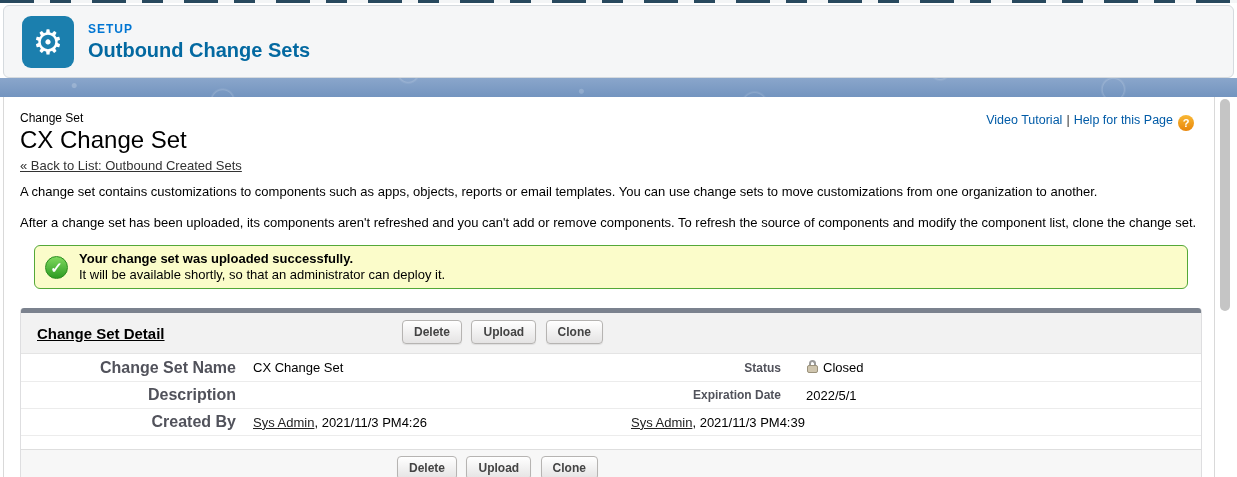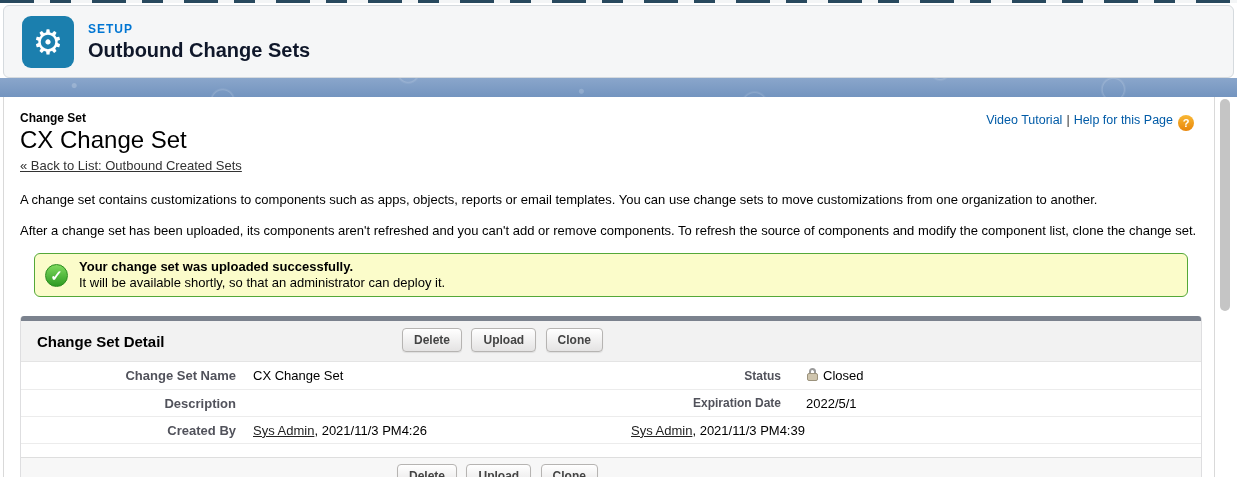--- a/index.html
+++ b/index.html
@@ -11,21 +11,21 @@
     background:repeating-linear-gradient(90deg,#28495e 0 34px,#f3f5f6 34px 50px,#28495e 50px 71px,#f3f5f6 71px 92px); }
 
   
   .header-card { margin:2px 3px 0 3px; height:73px; background:#f5f6f7;
     border:1px solid #d5dade; border-radius:6px; display:flex; align-items:center; padding-left:18px; }
   .gear-tile { width:52px; height:52px; border-radius:9px; background:#1b7fae;
     display:flex; align-items:center; justify-content:center; flex:0 0 auto; }
   .gear-glyph { color:#fff; font-size:34px; line-height:1; }
   .header-text { margin-left:14px; }
   .eyebrow { font-size:12px; letter-spacing:1px; color:#0176d3; font-weight:bold; margin-bottom:3px; }
-  .app-title { font-size:20px; font-weight:bold; color:#0f172a; }
+  .app-title { font-size:20px; font-weight:bold; color:#0369a1; }
 
   
   .blue-band { height:19px; width:100%;
     background:
       radial-gradient(circle at 6% 40%, rgba(255,255,255,.20) 2px, transparent 3px),
       radial-gradient(circle at 18% 120%, transparent 10px, rgba(255,255,255,.16) 11px, transparent 13px),
       radial-gradient(circle at 33% -30%, transparent 9px, rgba(255,255,255,.16) 10px, transparent 12px),
       radial-gradient(circle at 47% 70%, rgba(255,255,255,.18) 2px, transparent 3px),
       radial-gradient(circle at 61% 140%, transparent 11px, rgba(255,255,255,.15) 12px, transparent 14px),
       radial-gradient(circle at 76% -40%, transparent 8px, rgba(255,255,255,.16) 9px, transparent 11px),
@@ -33,58 +33,58 @@
       linear-gradient(#8aa6cb, #7394bf); }
 
   
   .content-card { position:relative; margin-left:3px; width:1212px; height:381px;
     background:#fff; border-left:1px solid #d9d9d9; border-right:1px solid #d9d9d9;
     padding:14px 12px 0 16px; }
   .scrollbar-thumb { position:absolute; top:2px; right:-16px; width:10px; height:212px;
     background:#c5c5c5; border-radius:5px; }
 
   .title-row { display:flex; justify-content:space-between; align-items:flex-start; }
-  .entity-label { font-size:12px; font-weight:bold; }
+  .entity-label { font-size:12px; font-weight:normal; }
   .page-title { font-size:24px; font-weight:400; margin:1px 0 2px 0; }
   .back-link { font-size:13px; color:#333; text-decoration:underline; cursor:pointer; }
   .help-links { font-size:12.5px; white-space:nowrap; padding-right:8px; padding-top:2px; }
   .help-links a { color:#015ba7; text-decoration:none; cursor:pointer;text-align:right; }
   .pipe { color:#333; margin:0 4px; }
   .help-q { display:inline-block; width:16px; height:16px; border-radius:50%;
     background:linear-gradient(#f9b834,#e8860b); color:#fff; font-size:11px; font-weight:bold;
     text-align:center; line-height:16px; vertical-align:-3px; margin-left:5px; cursor:pointer; }
 
-  .intro { font-size:13px; margin-top:18px; line-height:1.3; }
+  .intro { font-size:13px; margin-top:10px; line-height:1.3; }
   .intro + .intro { margin-top:14px; }
 
   
   .msg-box { margin:13px 14px 0 14px; background:#fbfcca; border:1px solid #54a838;
     border-radius:6px; padding:5px 10px; display:flex; align-items:center; }
   .check-circle { width:23px; height:23px; border-radius:50%; flex:0 0 auto;
     background:linear-gradient(#7fd95e,#2d9b22); border:1px solid #2a8c1f;
     color:#fff; font-size:15px; font-weight:bold; text-align:center; line-height:22px; }
   .msg-text { margin-left:11px; font-size:13px; line-height:1.25; }
   .msg-title { font-weight:bold; }
 
   
   .section { margin-top:19px; border:1px solid #dedee0; border-radius:4px; border-top:none; }
   .section-accent { height:5px; background:#7b828e; border-radius:3px 3px 0 0; }
   .section-header { position:relative; background:#f2f2f2; height:41px;
     border-bottom:1px solid #e4e4e4; display:flex; align-items:center; padding-left:16px; }
-  .section-title { font-size:15px; font-weight:bold; }
+  .section-title { font-size:15px; font-weight:bold;text-decoration:underline; }
   .btn-group { position:absolute; left:381px; top:7px; }
   .btn-group-bottom { position:absolute; left:376px; top:6px; }
   .btn { display:inline-block; margin-right:5px; padding:4px 11px;
     background:linear-gradient(#ffffff,#e4e3e3); border:1px solid #b6b4b2; border-radius:4px;
     font-size:12px; font-weight:bold; color:#444; cursor:pointer;
     box-shadow:0 1px 1px rgba(0,0,0,.08); }
 
   .field-row { display:flex; align-items:center; min-height:27px; }
   .field-row + .field-row { border-top:1px solid #ececec; }
-  .flabel { width:215px; text-align:right; font-size:13px; font-weight:bold; color:#51525b; flex:0 0 auto; }
+  .flabel { width:215px; text-align:right; font-size:16px; font-weight:bold; color:#51525b; flex:0 0 auto; }
   .fvalue { font-size:13px; padding-left:17px; flex:1 1 auto; display:flex; align-items:center; }
   .flabel-r { width:175px; text-align:right; font-size:12px; font-weight:bold; color:#51525b; flex:0 0 auto; }
   .fvalue-r { font-size:13px; padding-left:25px; width:395px; flex:0 0 auto; display:flex; }
   .half-l { display:flex; align-items:center; flex:1 1 auto; }
   .half-r { display:flex; align-items:center; flex:0 0 auto; width:595px; }
   .link-dark { text-decoration:underline; color:#222; cursor:pointer; }
 
   .lock { position:relative; width:13px; height:13px; margin-right:4px; display:inline-block; }
   .lock-shackle { position:absolute; top:0; left:3px; width:7px; height:7px;
     border:2px solid #9a9a9a; border-bottom:none; border-radius:4px 4px 0 0; }

